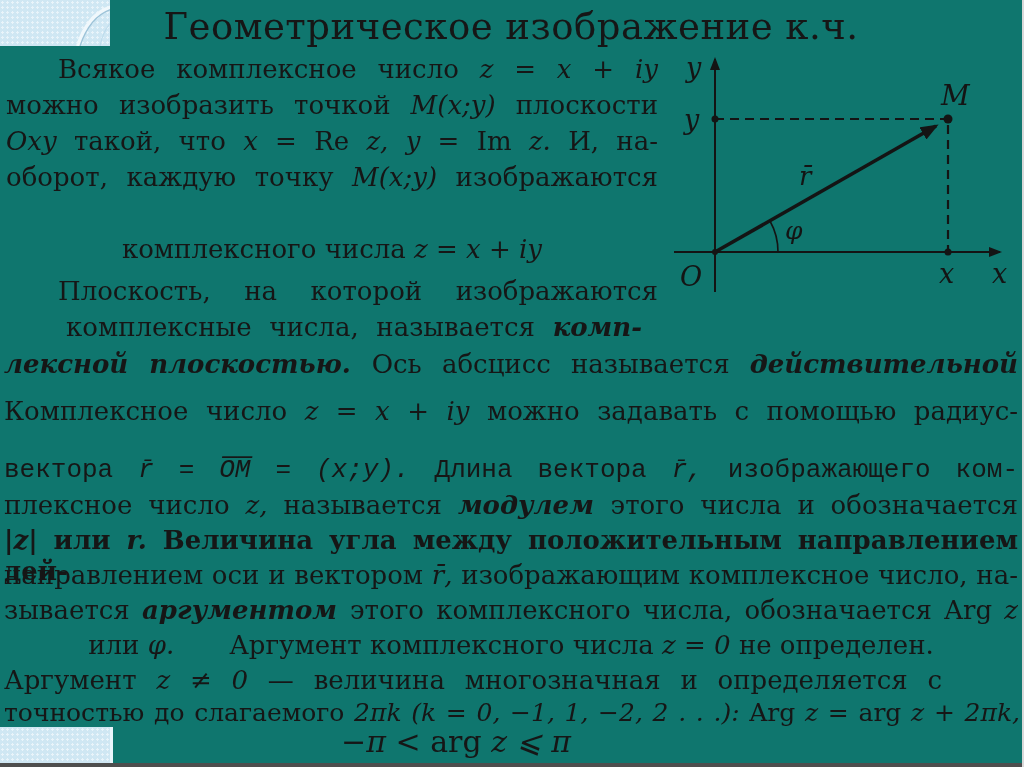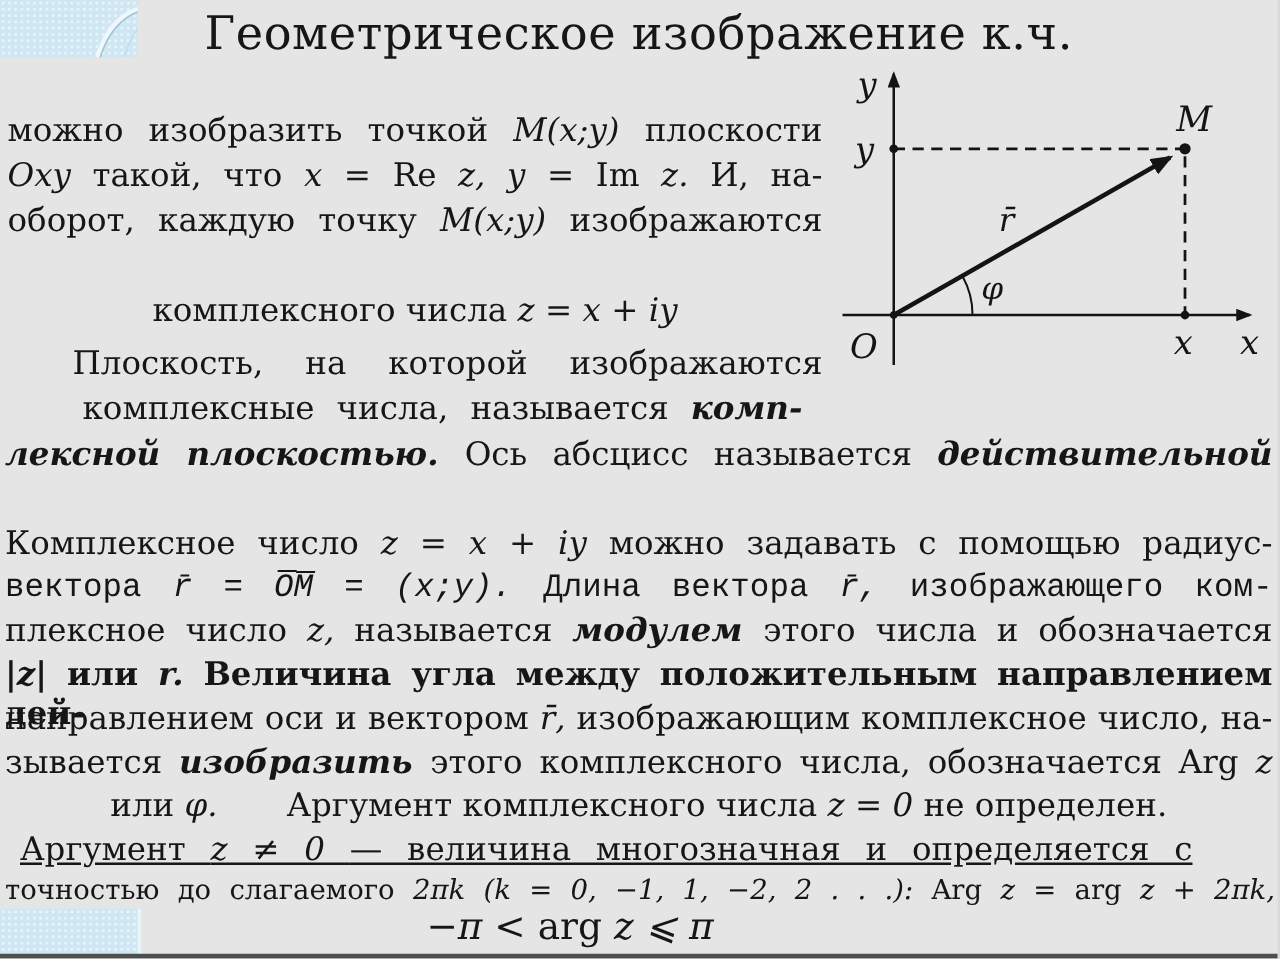--- a/index.html
+++ b/index.html
@@ -1,18 +1,18 @@
 <!DOCTYPE html>
 <html><head>
 <meta charset="utf-8">
 <style>
   html,body{margin:0;padding:0;background:#ffffff;}
   #slide{
     position:relative;width:1024px;height:767px;overflow:hidden;
-    background:#e5e5e5;color:#161616;
+    background:#0f766e;color:#161616;
     font-family:"DejaVu Serif", serif;
     border-right:2px solid #d9d9d9;
     box-sizing:border-box;
   }
   
   .bottom-rule{position:absolute;left:0;bottom:0;width:1024px;height:4px;background:#4e4e4e;}
   
   .deco{
     position:absolute;background-color:#cfe7f3;
     background-image:radial-gradient(circle, rgba(255,255,255,.55) 1px, rgba(255,255,255,0) 1.2px);
@@ -86,20 +86,23 @@
     <text x="28" y="32" font-size="27">y</text>
     <text x="26" y="84" font-size="27">y</text>
     <text x="283" y="60" font-size="28">M</text>
     <text x="141" y="140" font-size="26">r̄</text>
     <text x="127" y="194" font-size="25">φ</text>
     <text x="22" y="241" font-size="27">O</text>
     <text x="281" y="238" font-size="27">x</text>
     <text x="334" y="238" font-size="27">x</text>
   </svg>
 
+  <div class="line" style="top:54px;left:58px;width:600px;">
+    <span class="p">Всякое комплексное число </span><span class="m">z = x + iy</span>
+  </div>
   <div class="line" style="top:90px;left:6px;width:652px;">
     <span>можно изобразить точкой </span><span class="m">M(x;y) </span><span>плоскости</span>
   </div>
   <div class="line" style="top:126px;left:6px;width:652px;">
     <span class="m">Oxy </span><span>такой, что </span><span class="m">x = </span><span>Re </span><span class="m">z, y = </span><span>Im </span><span class="m">z. </span><span>И, на-</span>
   </div>
   <div class="line" style="top:162px;left:6px;width:652px;">
     <span>оборот, каждую точку </span><span class="m">M(x;y) </span><span>изображаются</span>
   </div>
   <div class="line noj" style="top:234px;left:6px;width:652px;">
@@ -108,44 +111,44 @@
   <div class="line" style="top:276px;left:58px;width:600px;">
     <span>Плоскость, на которой изображаются</span>
   </div>
   <div class="line" style="top:312px;left:66px;width:576px;">
     <span>комплексные числа, называется </span><span class="b">комп-</span>
   </div>
 
   <div class="line" style="top:349px;left:4px;width:1014px;">
     <span class="b">лексной плоскостью. </span><span>Ось абсцисс называется </span><span class="b">действительной</span>
   </div>
-  <div class="line" style="top:420px;left:4px;width:1014px;">
+  <div class="line" style="top:396px;left:4px;width:1014px;">
     <span>Комплексное число </span><span class="m">z = x + iy </span><span>можно задавать с помощью радиус-</span>
   </div>
   <div class="line" style="top:455px;left:4px;width:1014px;font-family:Liberation Mono, monospace;">
     <span>вектора </span><span class="m">r̄ = O̅M̅ = (x;y). </span><span>Длина вектора </span><span class="m">r̄, </span><span>изображающего ком-</span>
   </div>
   <div class="line" style="top:490px;left:4px;width:1014px;">
     <span>плексное число </span><span class="m">z, </span><span>называется </span><span class="b">модулем </span><span>этого числа и обозначается</span>
   </div>
   <div class="line" style="top:525px;left:4px;width:1014px;font-weight:bold;">
     <span class="m">|z| </span><span>или </span><span class="m">r. </span><span>Величина угла между положительным направлением дей-</span>
   </div>
   <div class="line" style="top:560px;left:4px;width:1014px;">
     <span>направлением оси и вектором </span><span class="m">r̄, </span><span>изображающим комплексное число, на-</span>
   </div>
   <div class="line" style="top:595px;left:4px;width:1014px;">
-    <span>зывается </span><span class="b">изобразить </span><span>этого комплексного числа, обозначается Arg </span><span class="m">z</span>
+    <span>зывается </span><span class="b">аргументом </span><span>этого комплексного числа, обозначается Arg </span><span class="m">z</span>
   </div>
   <div class="line noj" style="top:630px;left:4px;width:1014px;">
     <span>или </span><span class="m">φ.</span><span class="gap"></span><span>Аргумент комплексного числа </span><span class="m">z = 0 </span><span>не определен.</span>
   </div>
-  <div class="line" style="top:665px;left:16px;width:938px;text-decoration:underline;">
+  <div class="line" style="top:665px;left:4px;width:938px;">
     <span>Аргумент </span><span class="m">z ≠ 0 </span><span>— величина многозначная и определяется с</span>
   </div>
-  <div class="line" style="top:697px;left:4px;width:1016px;font-size:22px;">
+  <div class="line" style="top:697px;left:4px;width:1016px;font-size:25px;">
     <span>точностью до слагаемого </span><span class="m">2πk (k = 0, −1, 1, −2, 2 . . .): </span><span>Arg </span><span class="m">z = </span><span>arg </span><span class="m">z + 2πk,</span>
   </div>
   <div class="line ctr" style="top:726px;left:0;width:912px;font-size:30px;">
     <span class="m">−π &lt; </span><span>arg </span><span class="m">z ⩽ π</span>
   </div>
 
 </div>
 
 </body></html>

